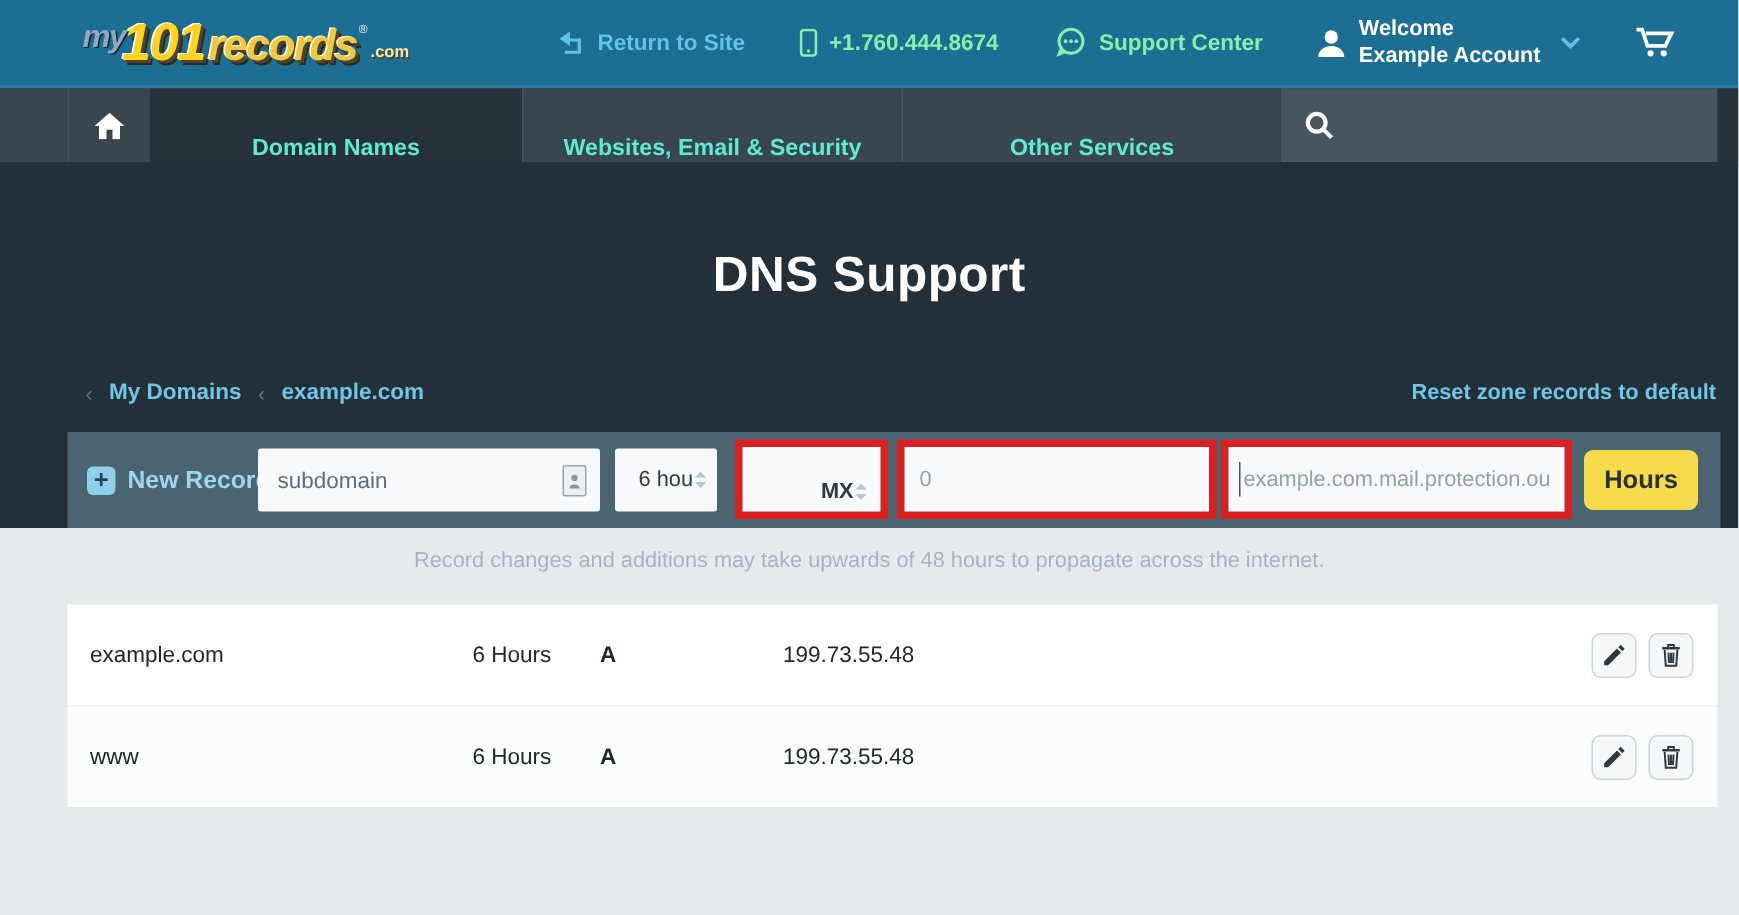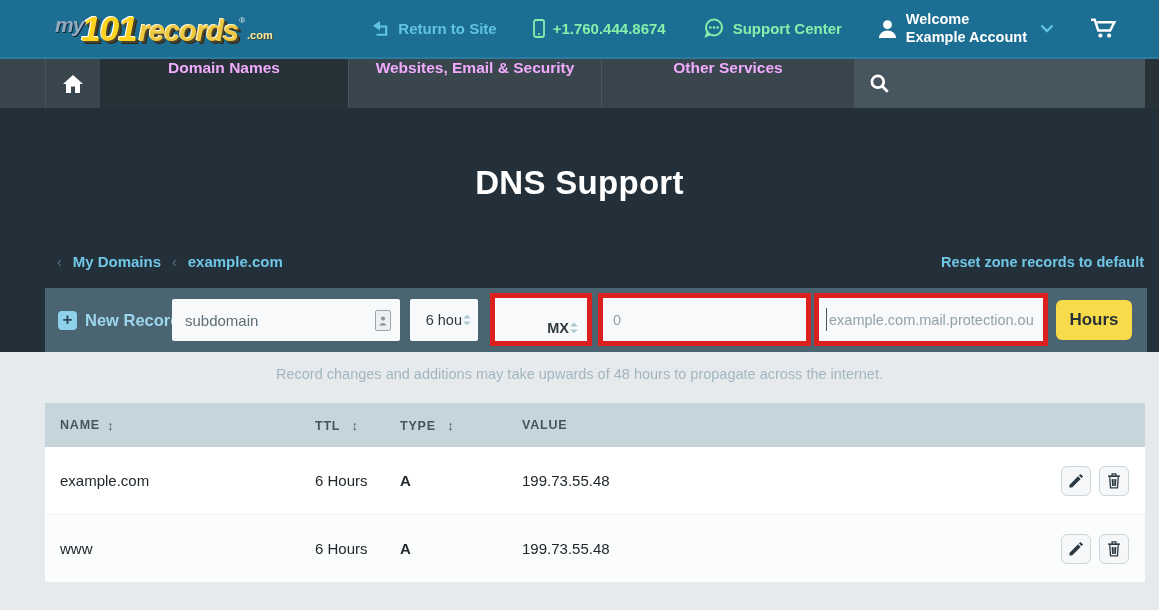--- a/index.html
+++ b/index.html
@@ -26,21 +26,21 @@
   .welcome{display:flex;align-items:center;gap:9px;color:#fff;cursor:pointer;}
   .welcome-txt{font-size:14.5px;font-weight:600;line-height:1.2;}
   .chev-blue{color:#5FC3E4;margin-left:4px;display:flex;}
 
   
   .nav{position:absolute;left:0;top:57px;width:100%;height:51px;background:#273138;
        display:flex;border-top:2px solid #2B7BA0;box-sizing:border-box;}
   .nav-spacer{width:45px;background:#3A464E;}
   .nav-home{width:54px;background:#3A464E;border-left:1px solid #49555D;display:flex;
             align-items:center;justify-content:center;color:#fff;cursor:pointer;}
-  .nav-tab{display:flex;align-items:flex-start;justify-content:center;color:#f0abfc;
+  .nav-tab{display:flex;align-items:flex-end;justify-content:center;color:#5eead4;
            font-size:15.5px;font-weight:600;cursor:pointer;box-sizing:border-box;}
   .tab-active{width:248px;background:#273138;}
   .tab-plain{width:253px;background:#3A464E;border-left:1px solid #49555D;}
   .nav-search{width:291px;background:#47555F;display:flex;align-items:center;gap:11px;
               padding-left:16px;box-sizing:border-box;}
   .nav-search svg{color:#fff;flex:none;}
   .nav-search input{background:transparent;border:none;outline:none;width:230px;
               font-family:inherit;font-size:13.5px;color:#E8EEF2;}
   .nav-search input::placeholder{color:#C6D1D8;}
   .nav-fill{flex:1;background:#273138;}
@@ -272,38 +272,20 @@
       </div>
 
       <button class="save-btn">Hours</button>
     </div>
   </div>
 
   <div class="gray">
     <div class="notice">Record changes and additions may take upwards of 48 hours to propagate across the internet.</div>
 
     <div class="table">
-      <div class="thead">
-        <div class="col-name">
-          <span>NAME</span>
-          <span class="sort">↕</span>
-        </div>
-        <div class="col-ttl">
-          <span>TTL</span>
-          <span class="sort">↕</span>
-        </div>
-        <div class="col-type">
-          <span>TYPE</span>
-          <span class="sort">↕</span>
-        </div>
-        <div class="col-value">
-          <span>VALUE</span>
-        </div>
-        <div class="col-actions"></div>
-      </div>
 
       <div class="trow">
         <div class="col-name">
             <span>example.com</span>
           </div>
         <div class="col-ttl"><span>6 Hours</span></div>
         <div class="col-type cell-type"><span>A</span></div>
         <div class="col-value"><span>199.73.55.48</span></div>
         <div class="col-actions">
           <span class="icon-btn">

